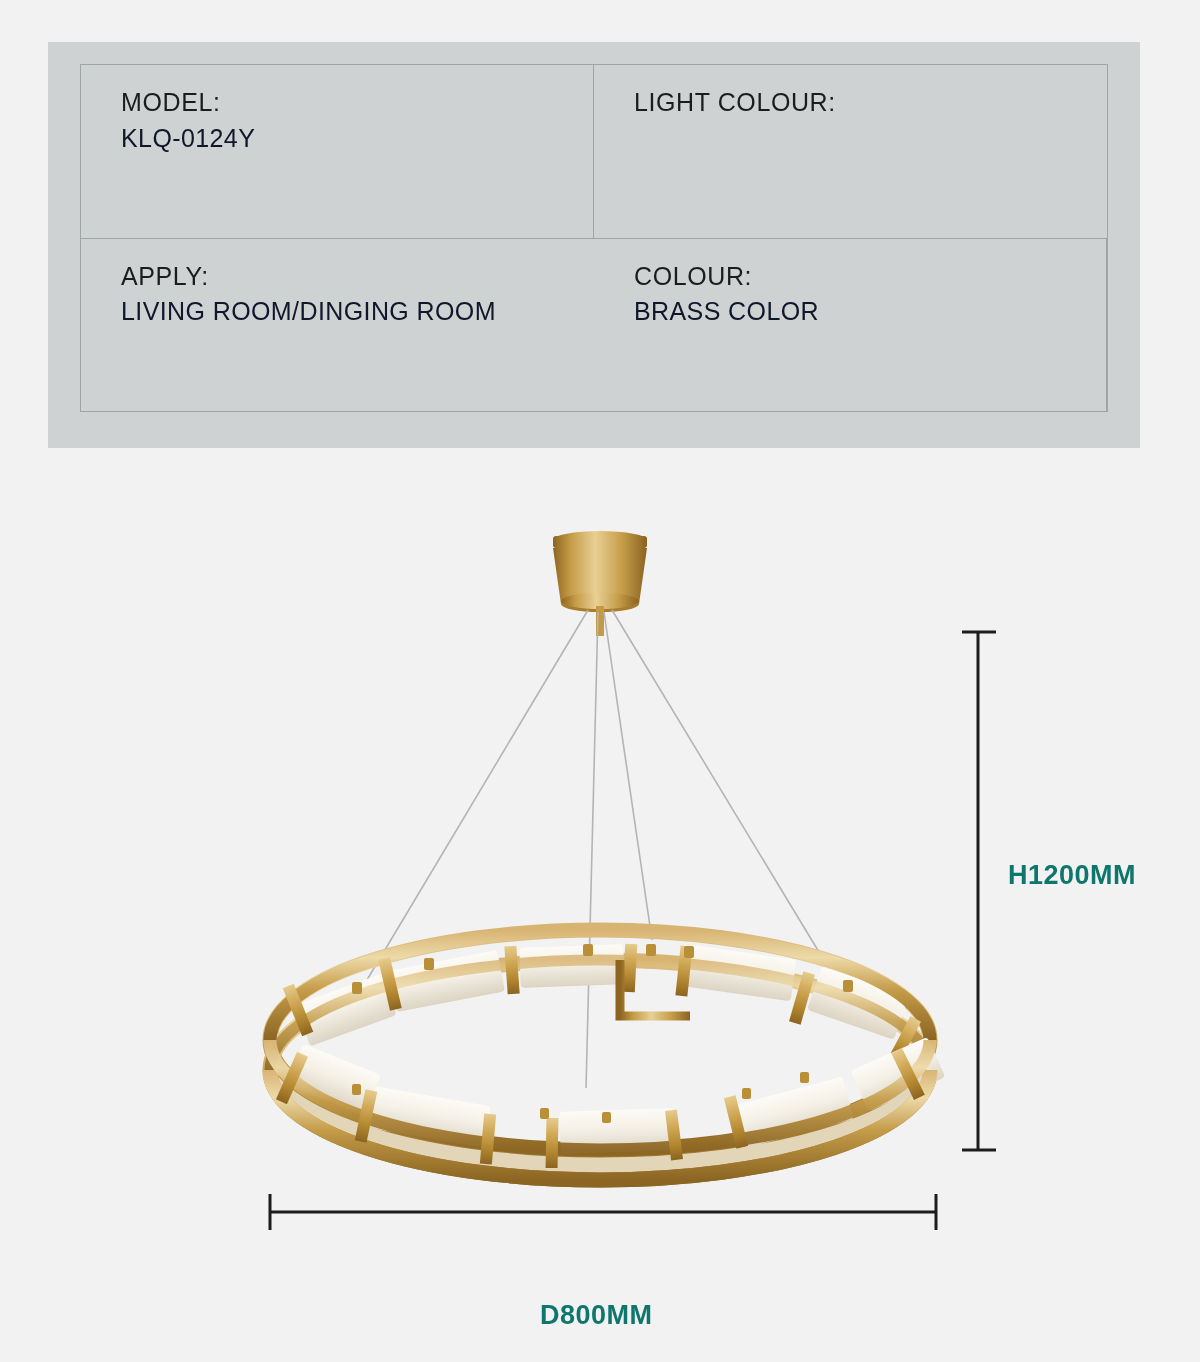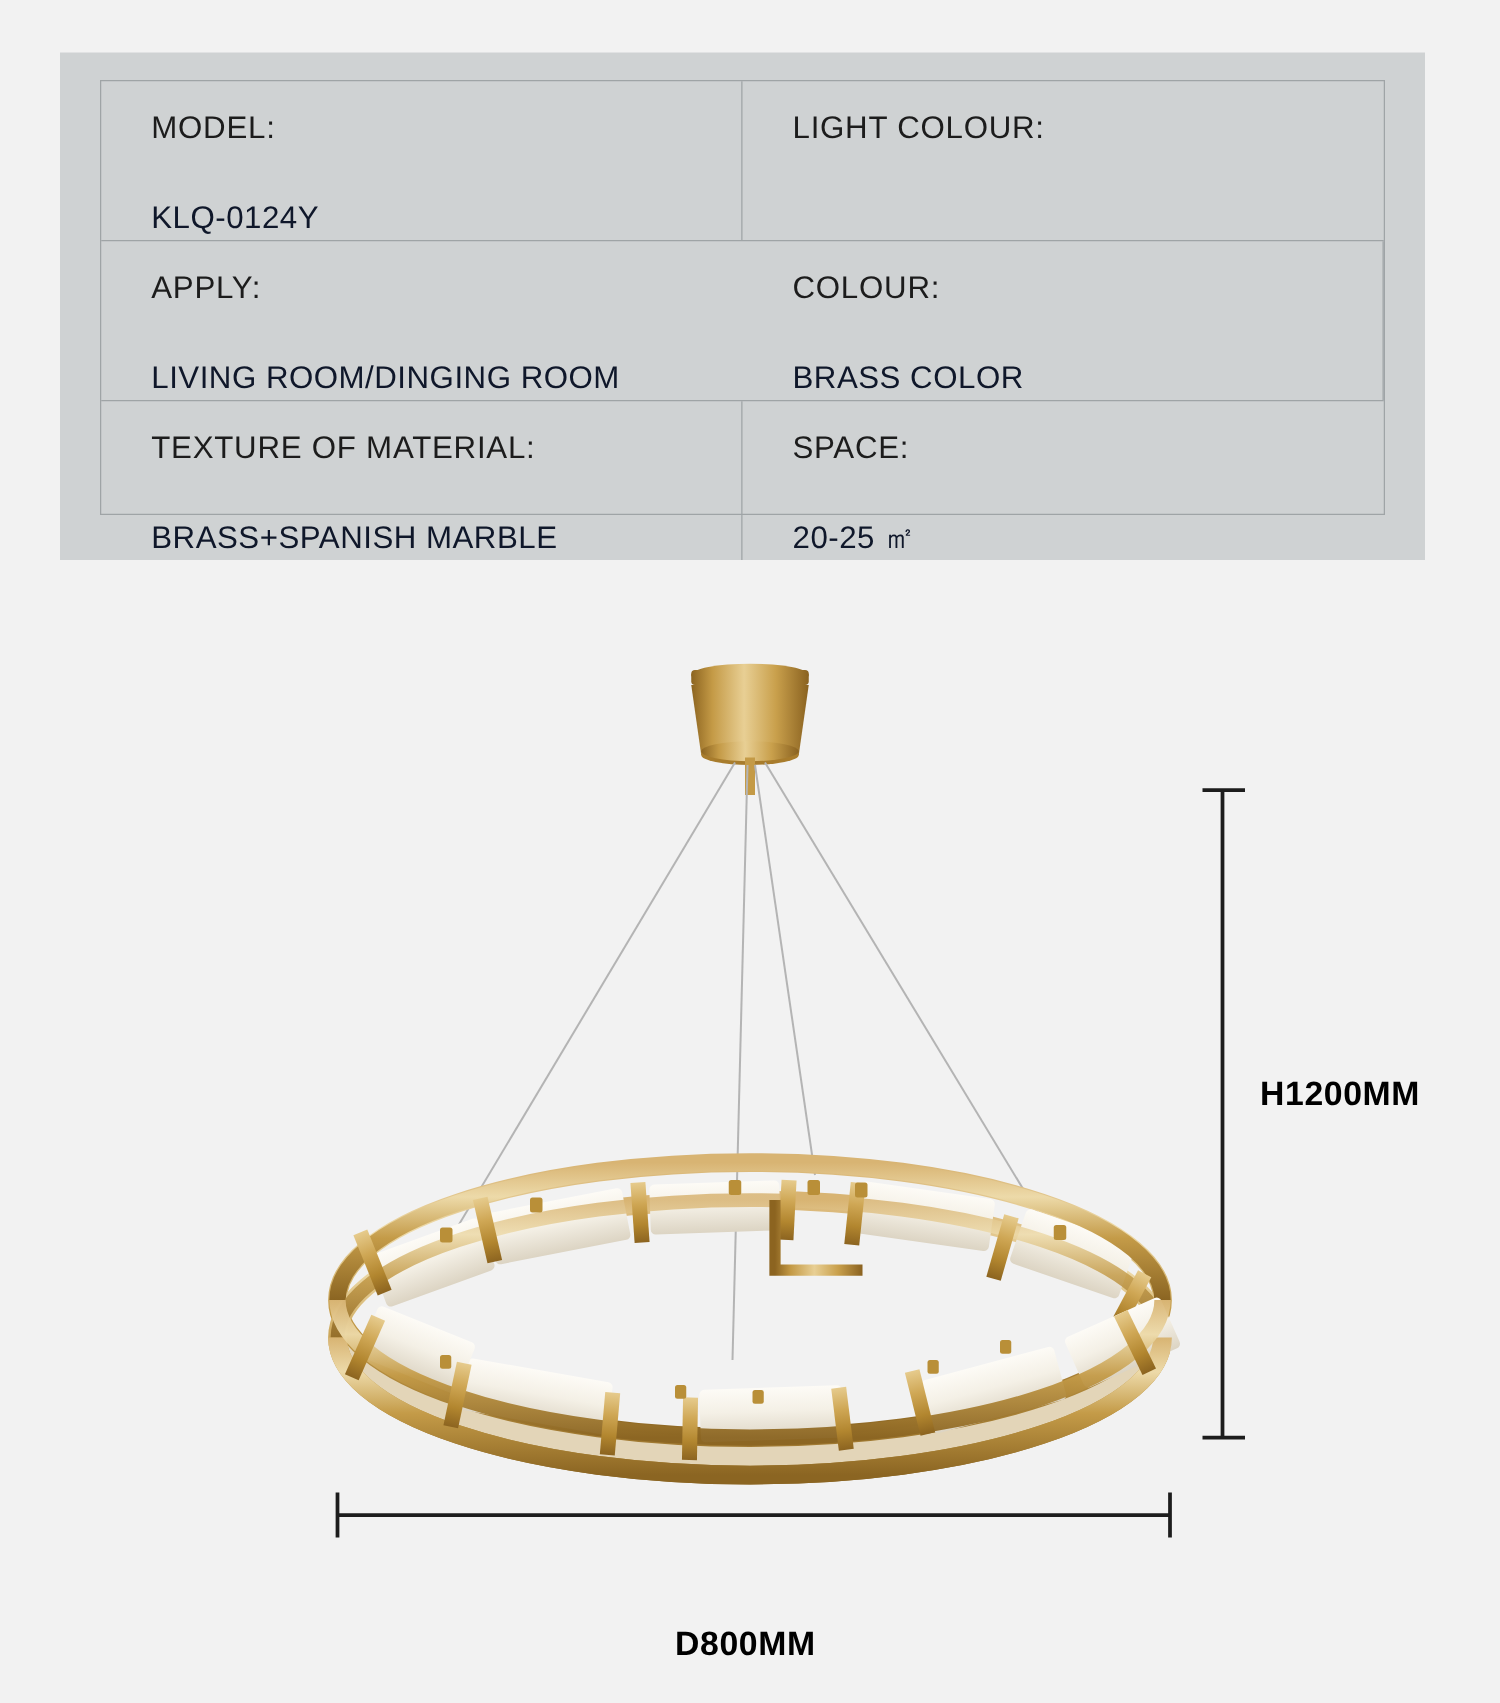--- a/index.html
+++ b/index.html
@@ -46,21 +46,20 @@
   .spec-row:last-child {
     border-bottom: none;
   }
   .spec-cell {
     flex: 1 1 50%;
     box-sizing: border-box;
     padding: 20px 0 0 40px;
     display: flex;
     flex-direction: column;
     justify-content: flex-start;
-    gap: 36px;
   }
   .spec-cell.left {
     border-right: 1px solid #9fa4a6;
   }
   .spec-label {
     font-size: 25px;
     letter-spacing: 0.6px;
     line-height: 1.42;
     color: #1c1c1c;
     font-weight: 400;
@@ -86,21 +85,21 @@
     left: 0;
     top: 0;
   }
 
   
   .dim-label {
     position: absolute;
     font-size: 27px;
     font-weight: 700;
     letter-spacing: 0.5px;
-    color: #000000;
+    color: #0f766e;
     white-space: nowrap;
   }
   .dim-height-label {
     left: 1008px;
     top: 400px;
   }
   .dim-width-label {
     left: 540px;
     top: 840px;
   }
@@ -125,30 +124,20 @@
       <div class="spec-cell">
         <div class="spec-label">APPLY:</div>
         <div class="spec-value">LIVING ROOM/DINGING ROOM</div>
       </div>
       <div class="spec-cell left">
         <div class="spec-label">COLOUR:</div>
         <div class="spec-value">BRASS COLOR</div>
       </div>
     </div>
 
-    <div class="spec-row">
-      <div class="spec-cell left">
-        <div class="spec-label">TEXTURE OF MATERIAL:</div>
-        <div class="spec-value">BRASS+SPANISH MARBLE</div>
-      </div>
-      <div class="spec-cell">
-        <div class="spec-label">SPACE:</div>
-        <div class="spec-value">20-25 ㎡</div>
-      </div>
-    </div>
 
   </div>
 </div>
 
 <div class="product-area">
 
   <svg class="product-svg" width="1200" height="902" viewBox="0 0 1200 902">
     <defs>
       <linearGradient id="brassV" x1="0" y1="0" x2="0" y2="1">
         <stop offset="0%" stop-color="#e6cb8d"></stop>

